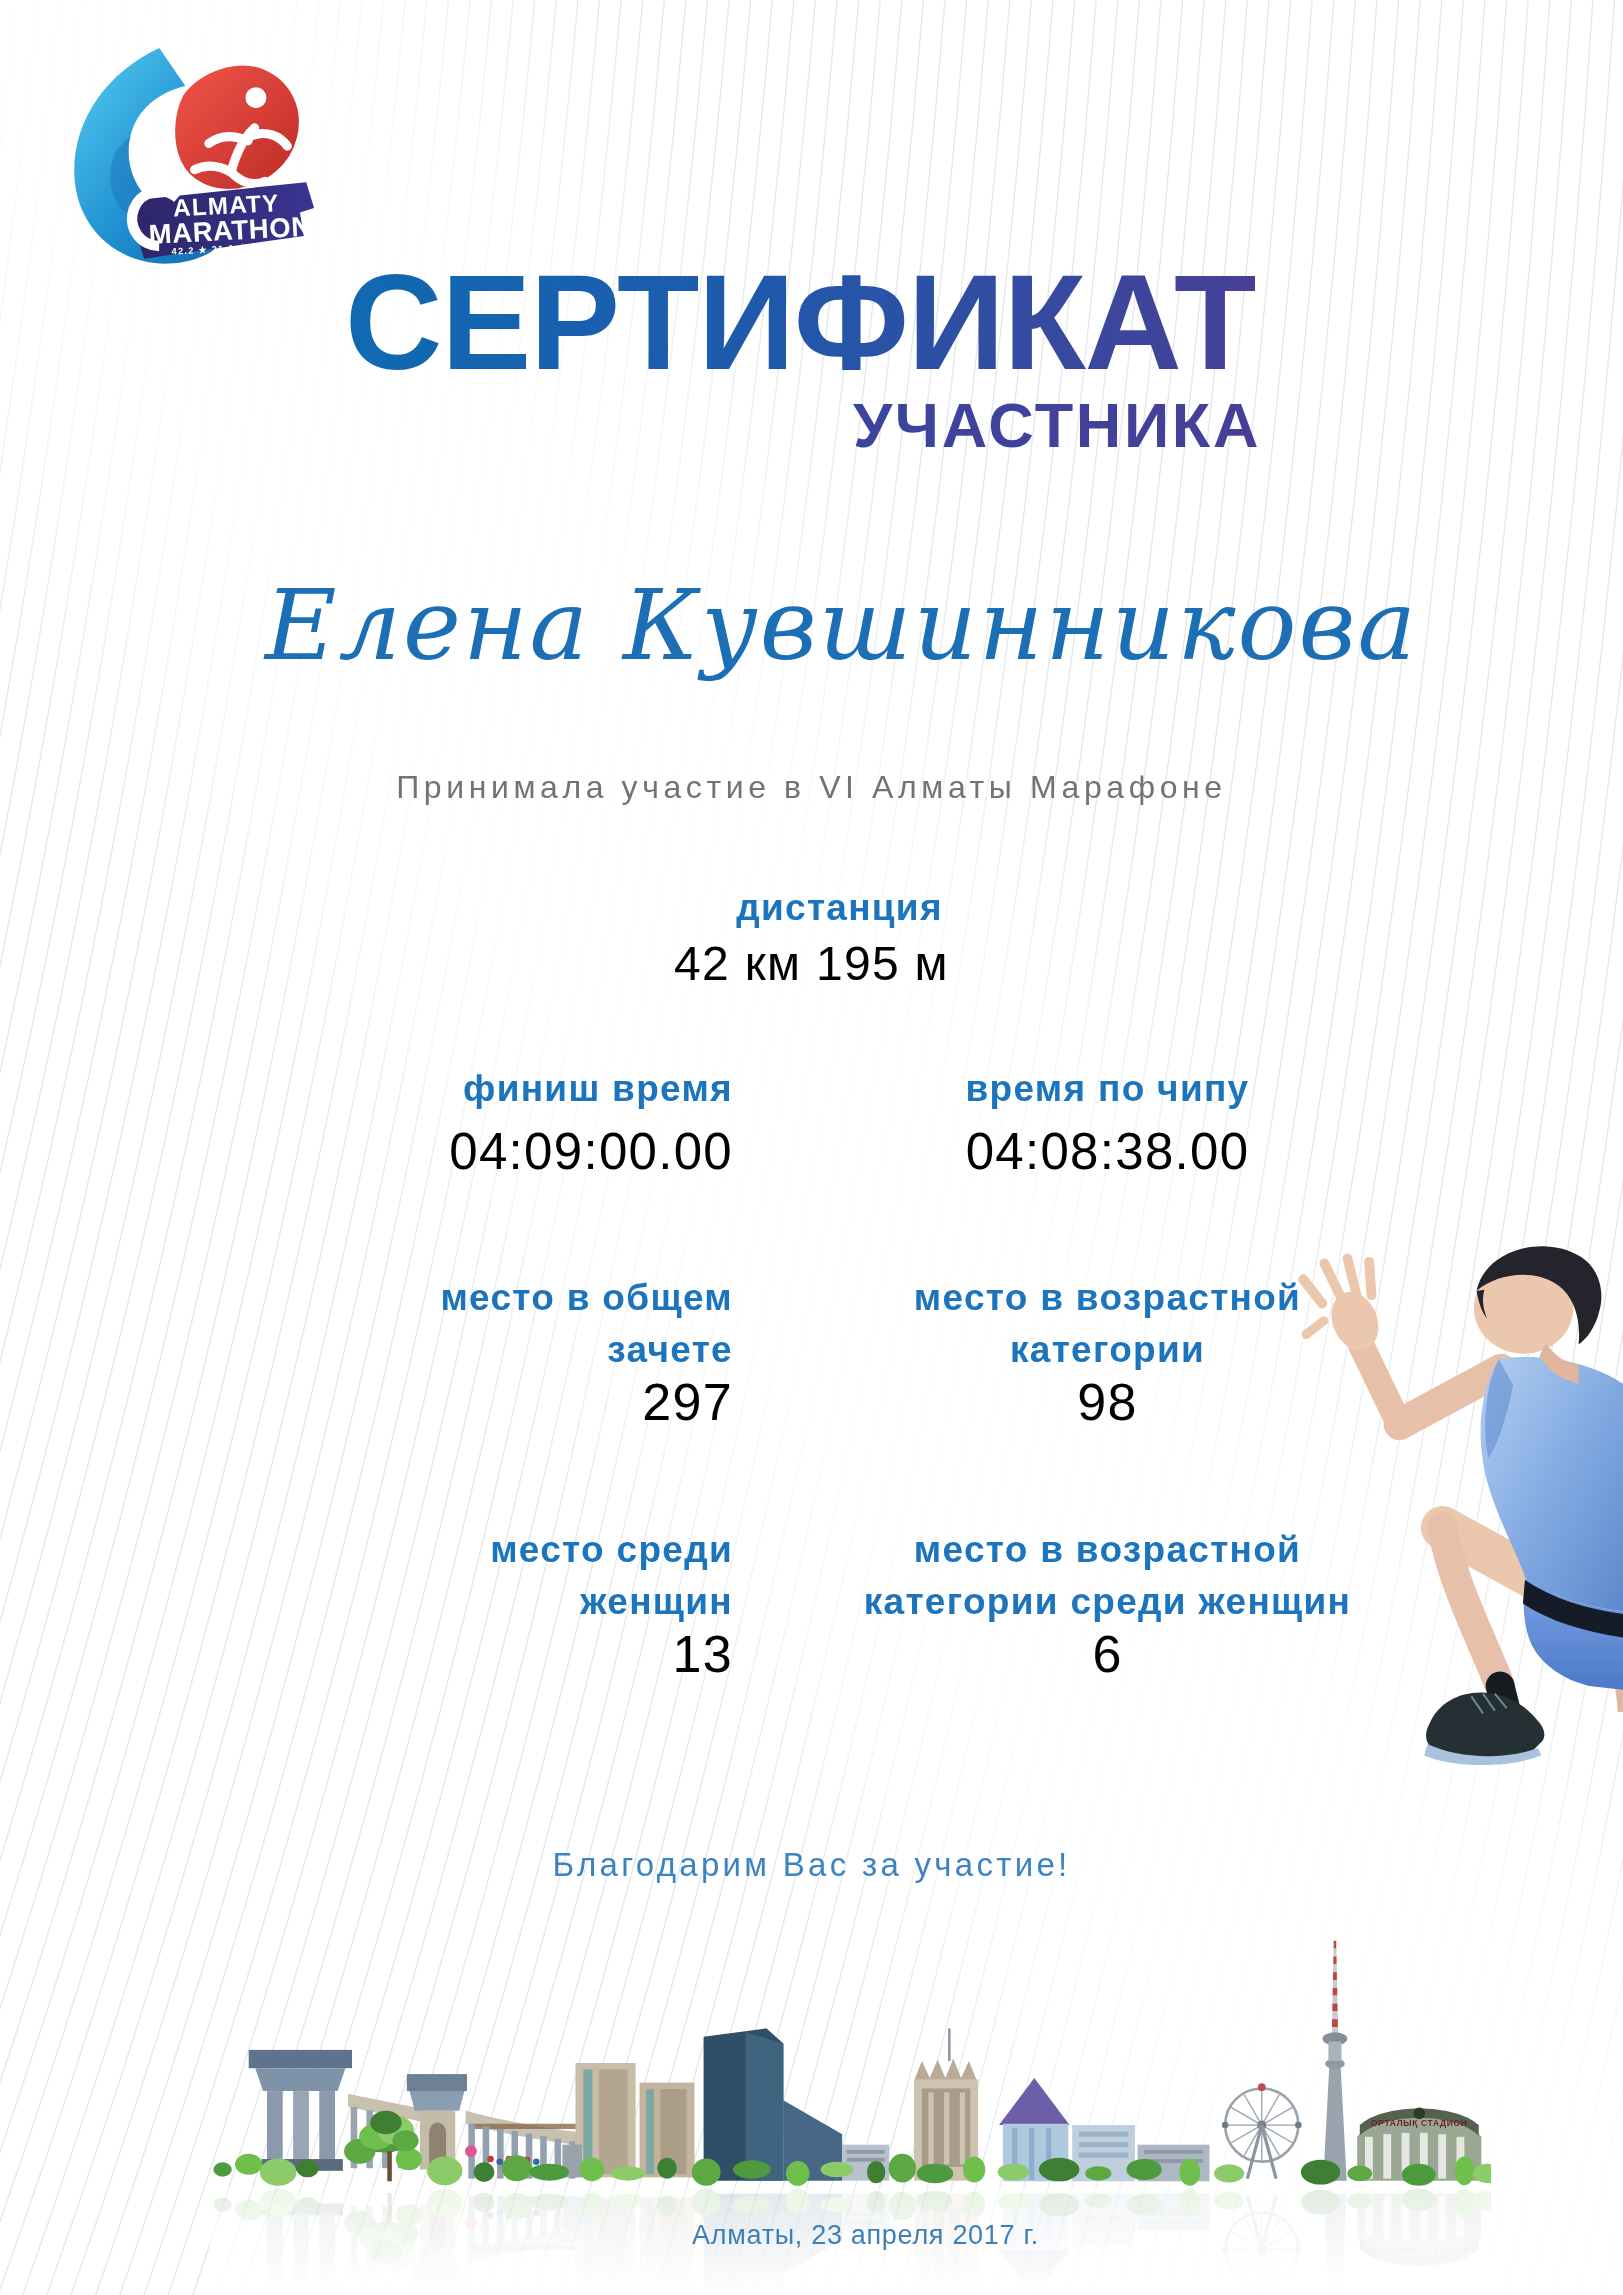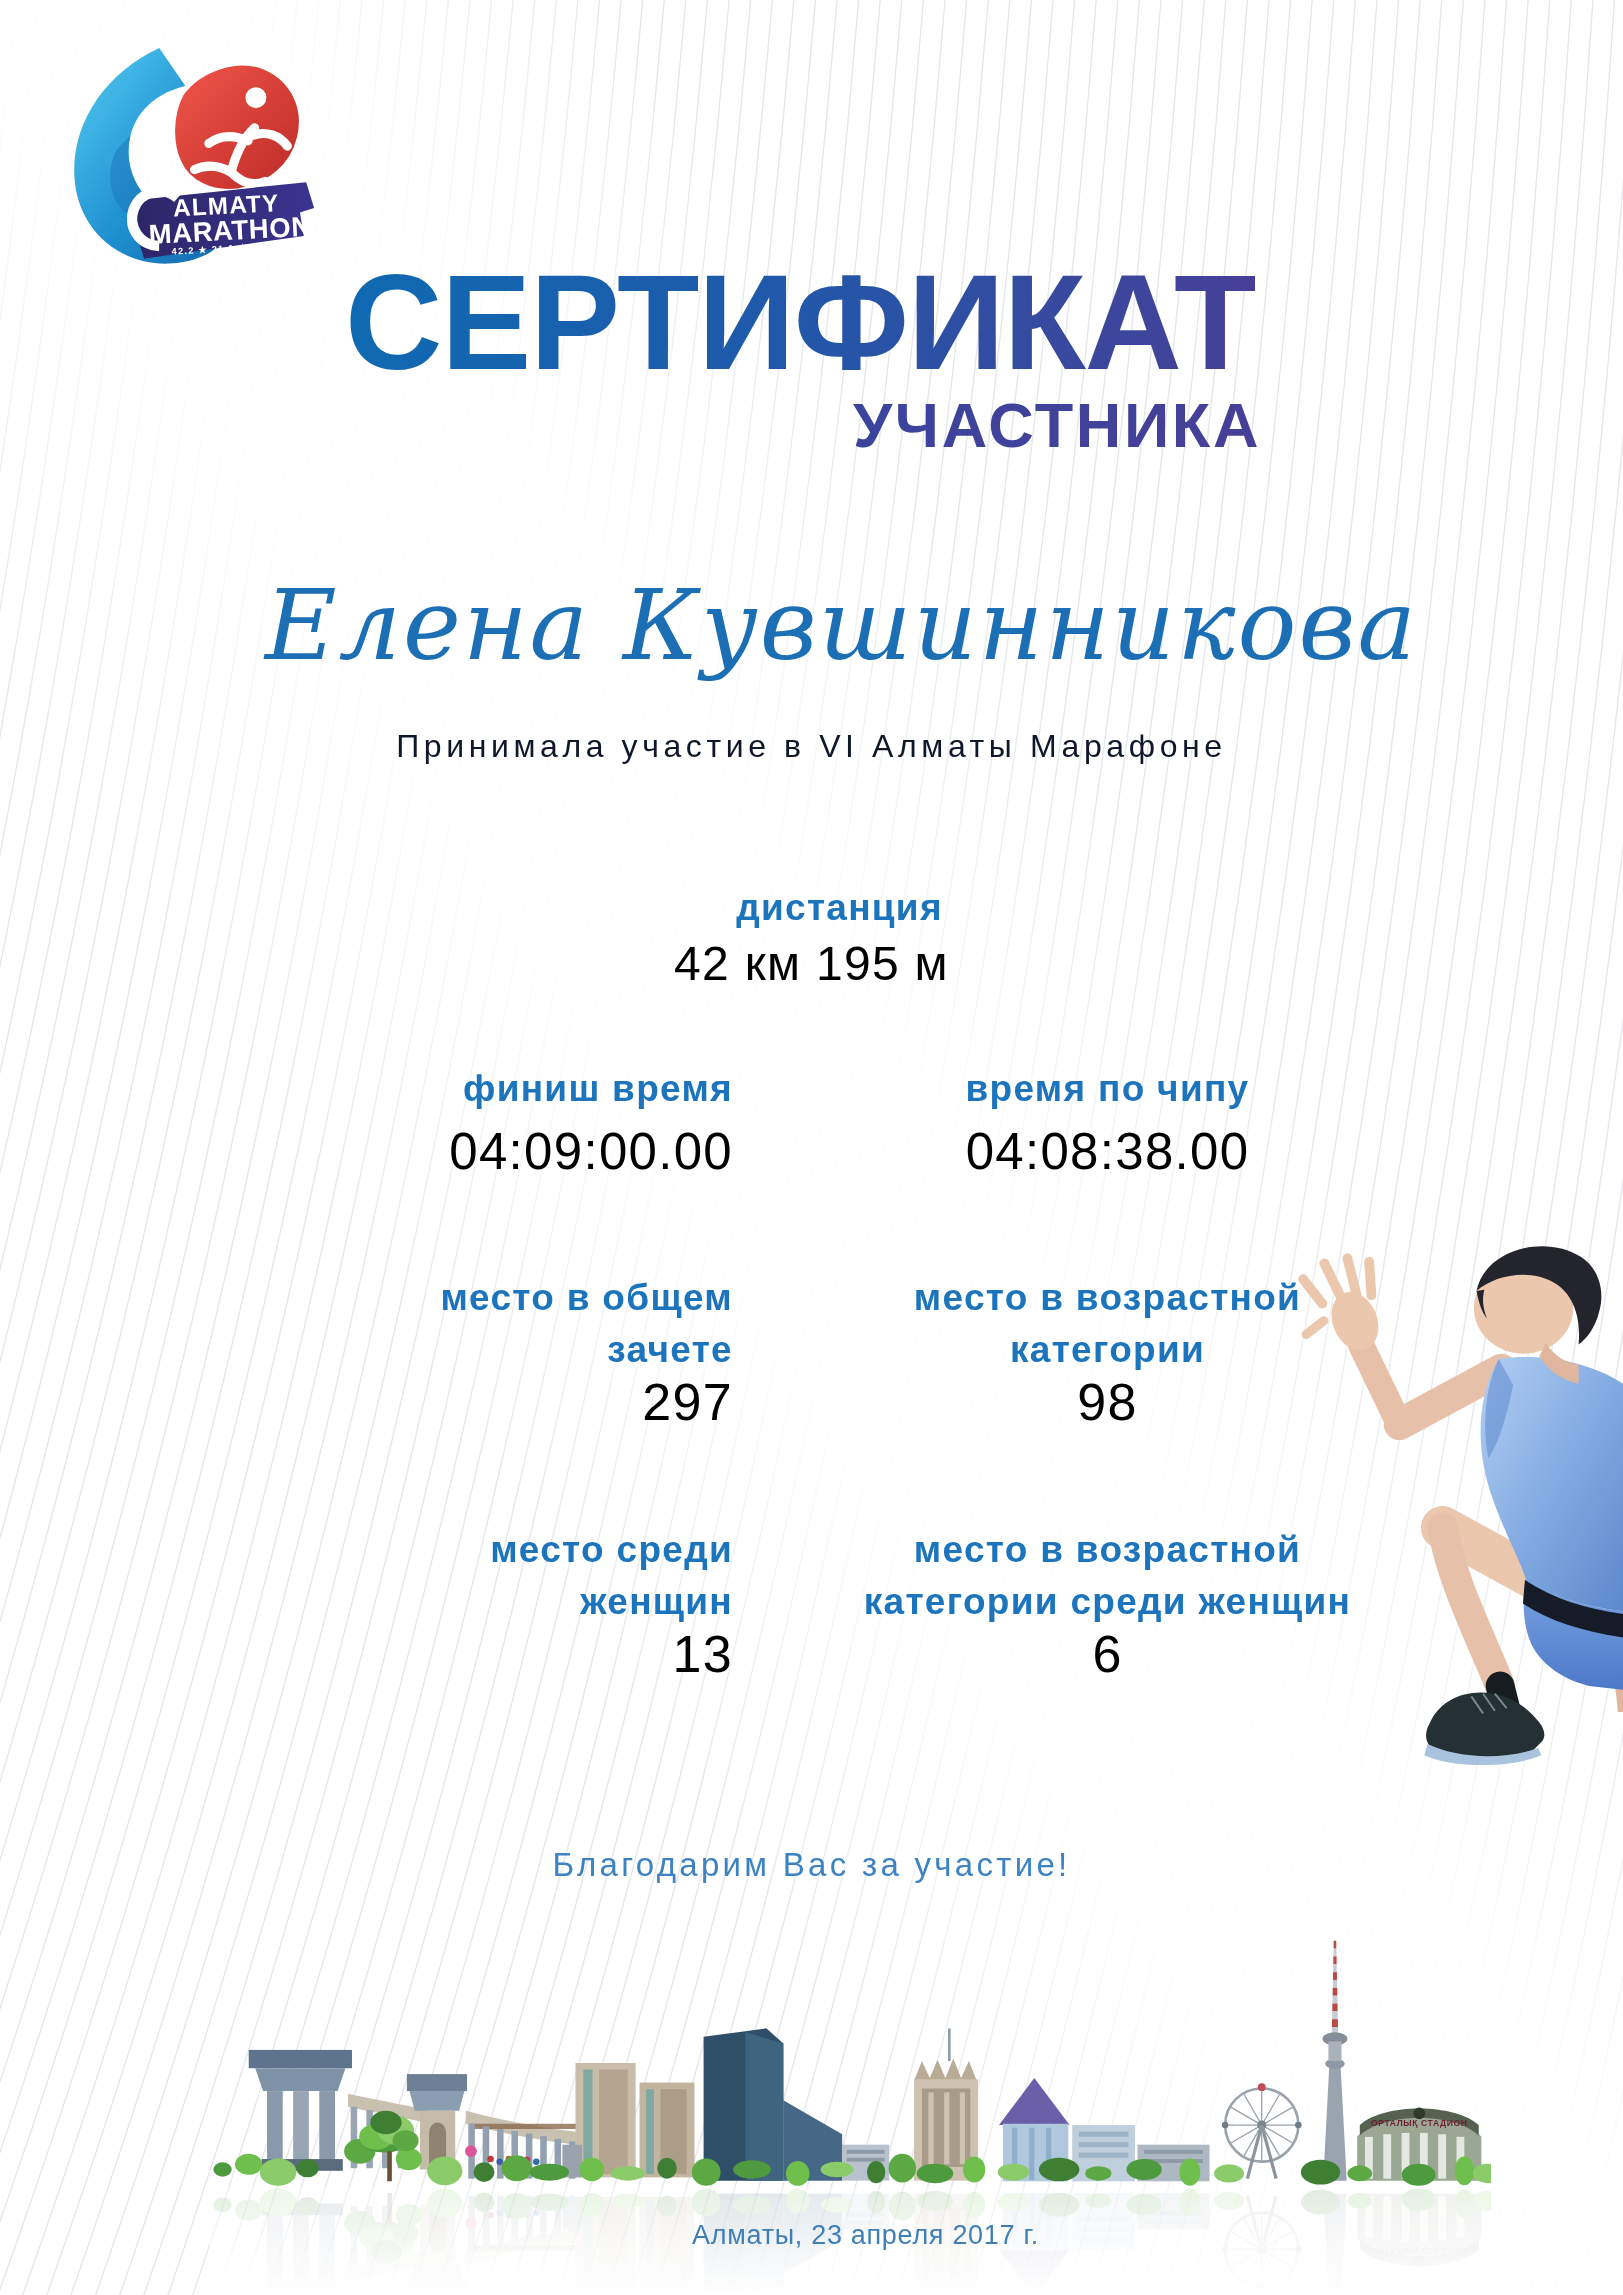--- a/index.html
+++ b/index.html
@@ -16,21 +16,21 @@
   .ctr{left:0;width:1623px;text-align:center;}
   .title-main{top:255px;left:345px;font-size:135px;font-weight:700;letter-spacing:-1.3px;
         background:linear-gradient(90deg,#0F6AB2 0%,#2058AA 48%,#473F97 100%);
         -webkit-background-clip:text;background-clip:text;color:transparent;}
   .title-sub{top:394px;left:345px;width:916px;text-align:right;font-size:63px;font-weight:700;
         letter-spacing:2.6px;
         background:linear-gradient(90deg,#2B4BA5 0%,#473F97 100%);
         -webkit-background-clip:text;background-clip:text;color:transparent;}
   .name{top:576px;font-family:"DejaVu Serif",serif;font-style:italic;font-size:98px;
         color:#1C6FB4;letter-spacing:2px;padding-left:30px;}
-  .partline{top:730px;font-size:32px;letter-spacing:4.6px;color:#0f172a;}
+  .partline{top:771px;font-size:32px;letter-spacing:4.6px;color:#737373;}
   .lbl{font-weight:700;color:#1B74BC;font-size:37px;letter-spacing:1.3px;line-height:1.4;}
   .val{color:#000000;letter-spacing:1.3px;font-weight:400;}
   .dist-lbl{top:882px;padding-left:28px;}
   .dist-val{top:940px;font-size:48px;}
   .col-l{left:275px;width:458px;text-align:right;}
   .col-r{left:846px;width:523px;text-align:center;}
   .t-lbl{top:1272px;} .t2-lbl{top:1524px;}
   .time-lbl{top:1063px;} .time-val{top:1126px;font-size:51px;}
   .p1-val{top:1376px;font-size:52px;} .p2-val{top:1628px;font-size:52px;}
   .w560{display:inline-block;max-width:366px;}

